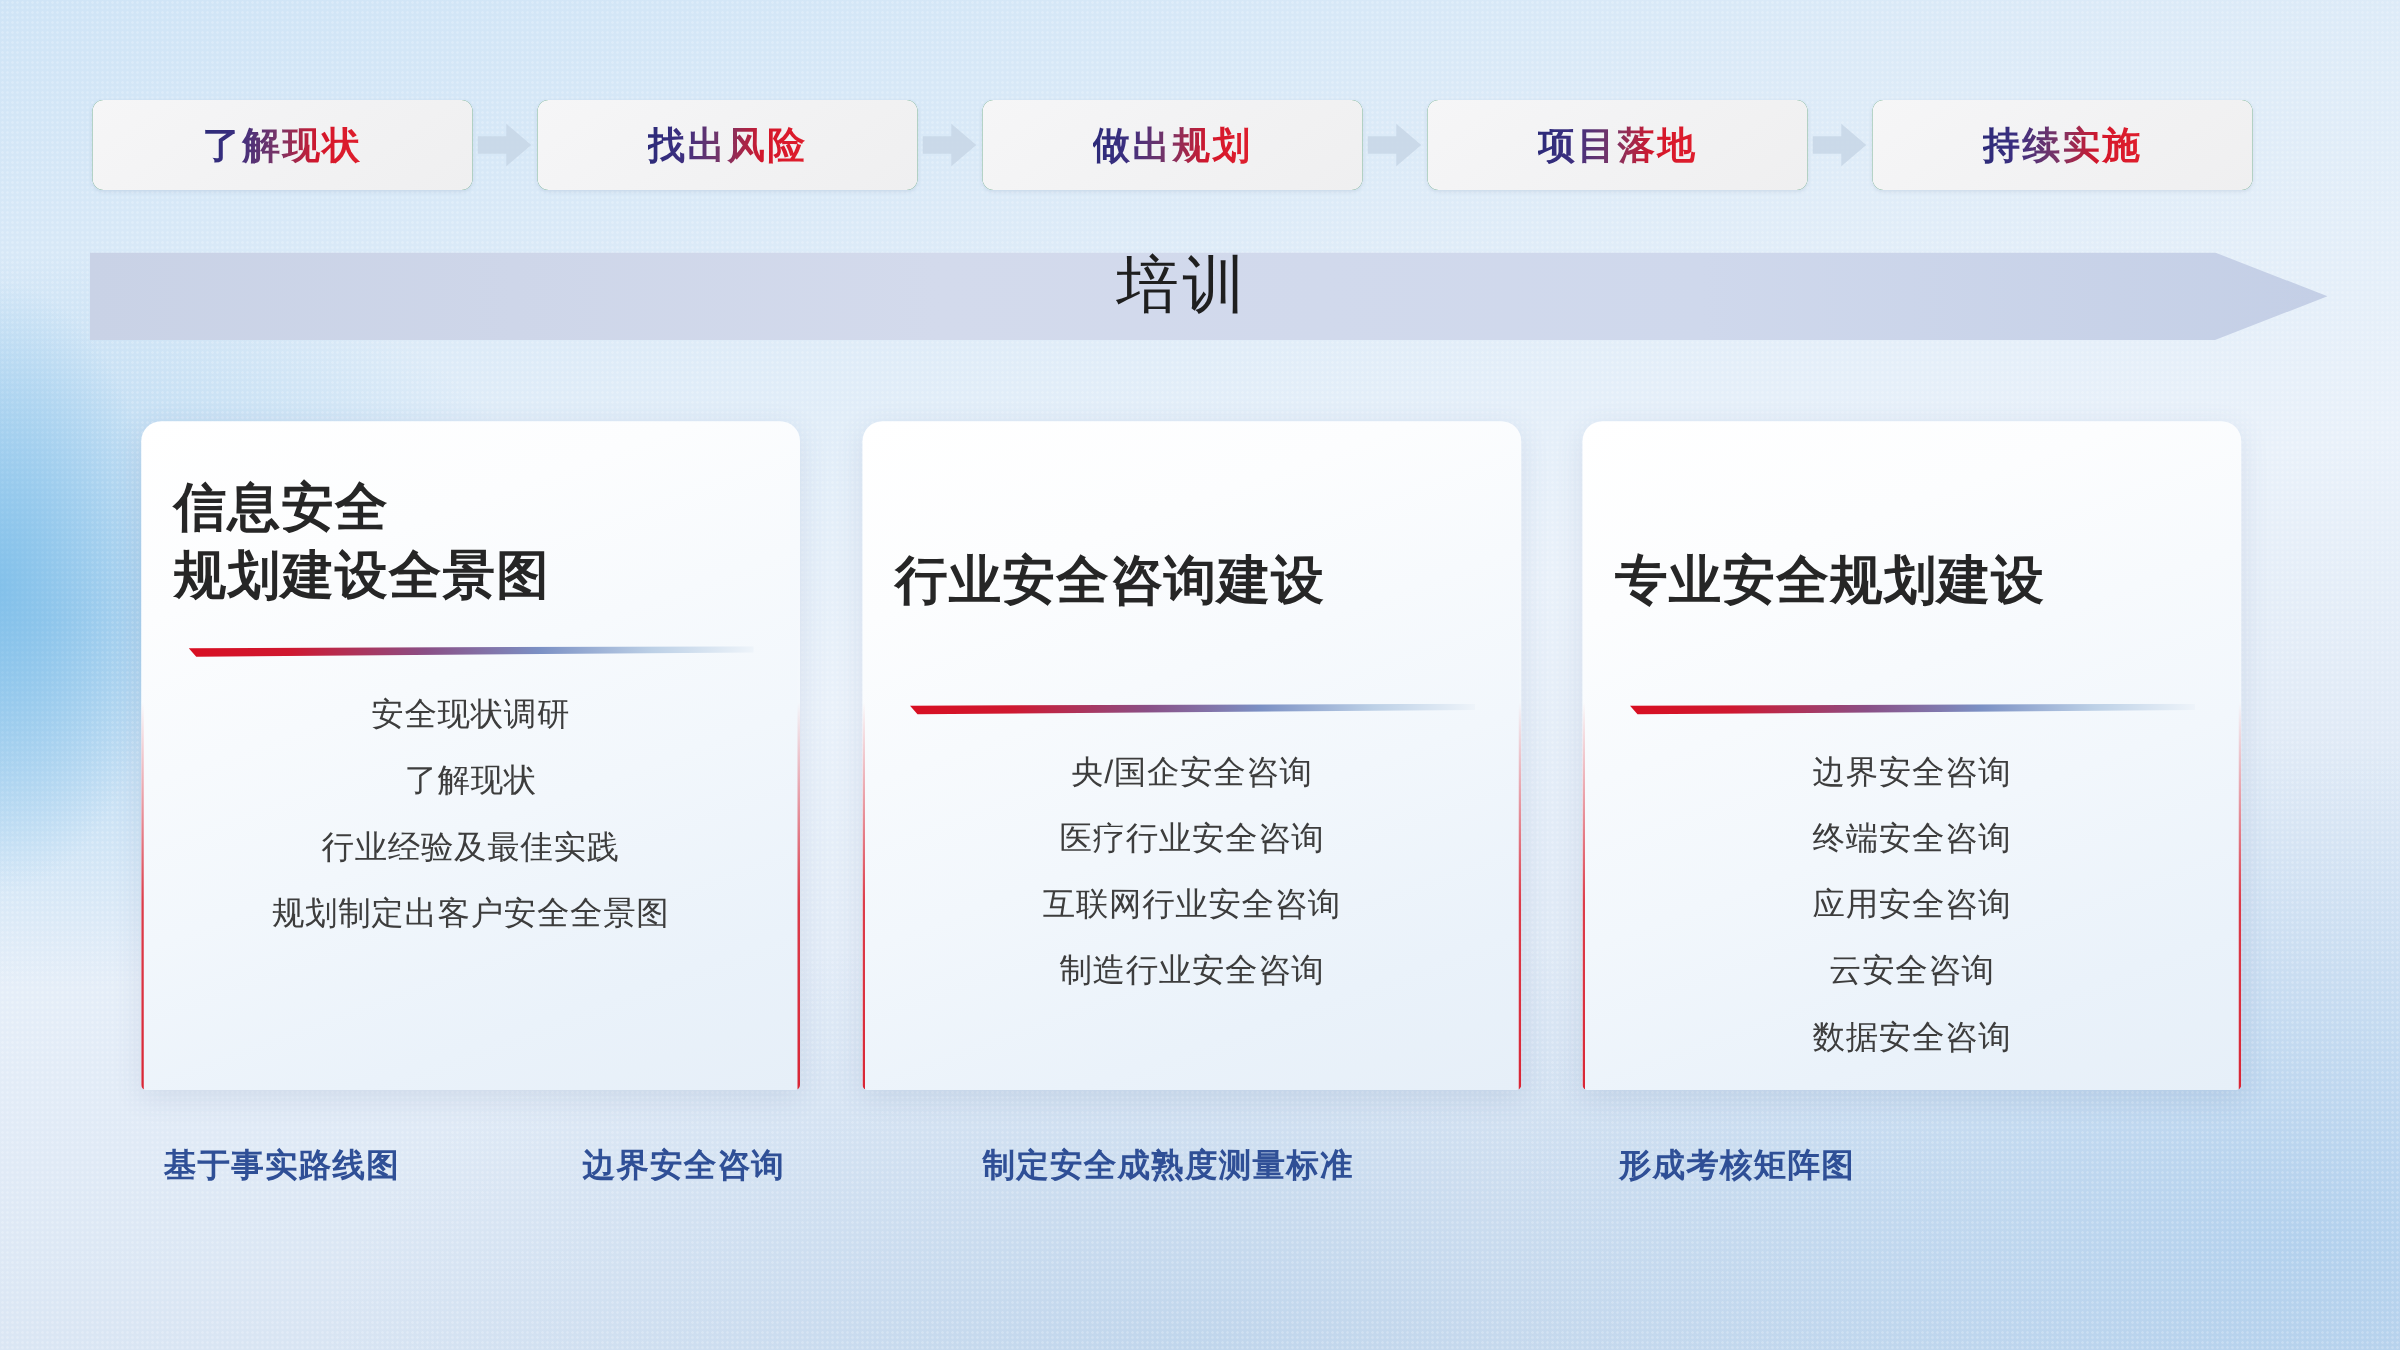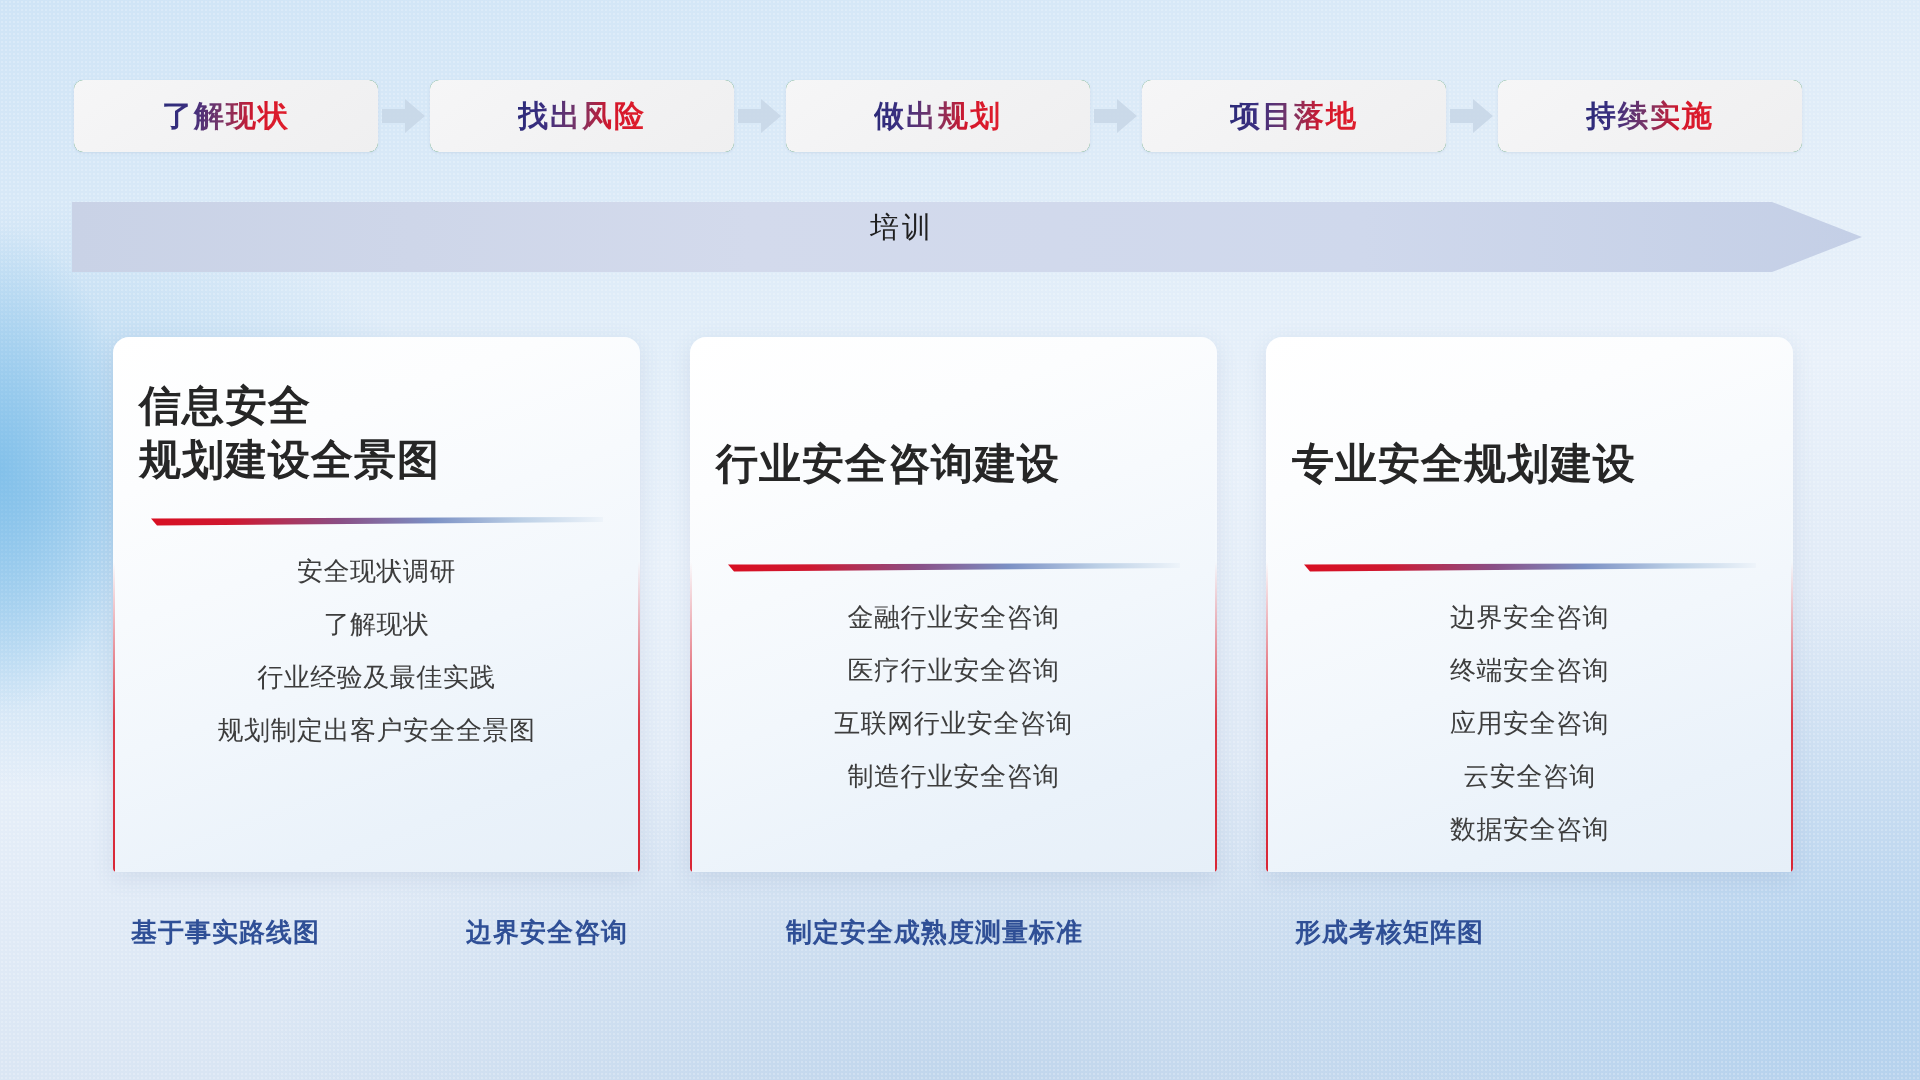--- a/index.html
+++ b/index.html
@@ -101,24 +101,25 @@
   }
   .banner svg { display:block; }
   .banner-text {
     position: absolute;
     left: 0; top: 0;
     width: 1660px;
     height: 52px;
     display: flex;
     align-items: center;
     justify-content: center;
-    font-size: 29px;
+    font-size: 50px;
     font-weight: 400;
     color: #1f1f1f;
     letter-spacing: 3px;
+    padding-left: 44px;
   }
 
   
   .cards {
     position: absolute;
     left: 0; top: 337px;
     width: 1920px;
     height: 540px;
   }
   .card {
@@ -317,21 +318,21 @@
               <stop offset="42%" stop-color="#8a4f86"></stop>
               <stop offset="62%" stop-color="#7b90c4"></stop>
               <stop offset="82%" stop-color="#bcd0e6"></stop>
               <stop offset="100%" stop-color="#eef4fa"></stop>
             </linearGradient>
           </defs>
           <path d="M0,1.5 L452,0 L452,5 L6,8.4 Z" fill="url(#dg1)"></path>
         </svg>
       </div>
       <ul class="card-list">
-        <li>金融行业安全咨询</li>
+        <li>央/国企安全咨询</li>
         <li>医疗行业安全咨询</li>
         <li>互联网行业安全咨询</li>
         <li>制造行业安全咨询</li>
       </ul>
     </div>
     <div class="card card-3">
       <div class="card-title one-line">专业安全规划建设</div>
       <div class="divider d2">
         <svg width="452" height="9" viewBox="0 0 452 9">
           <defs>

